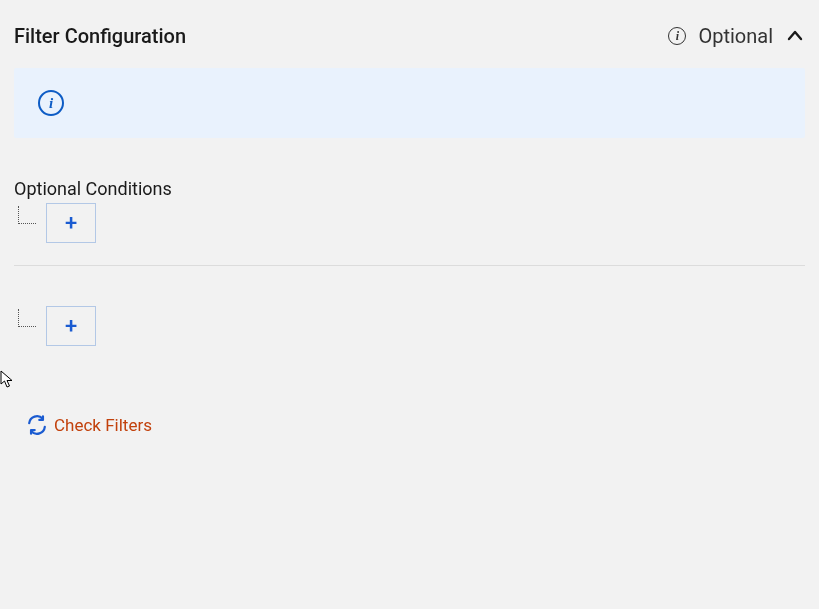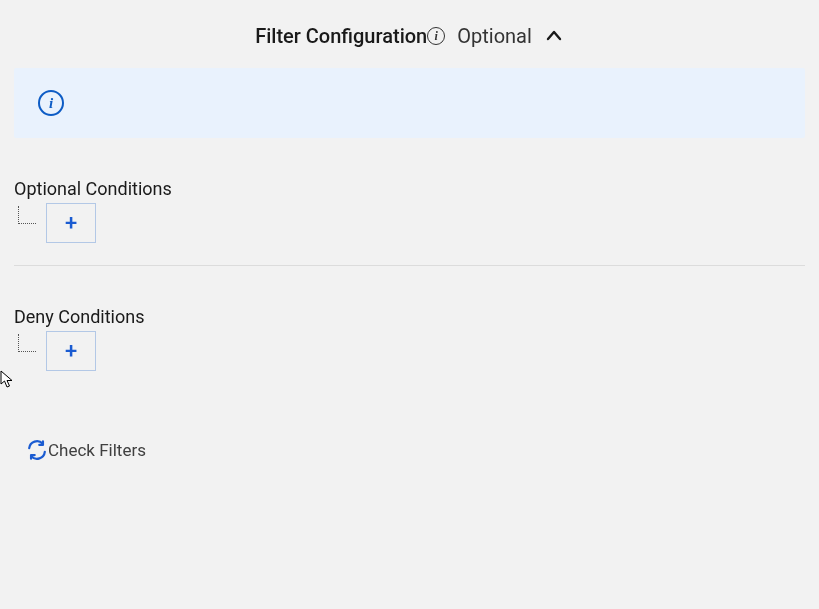--- a/index.html
+++ b/index.html
@@ -6,21 +6,21 @@
     html, body { width: 819px; height: 609px; }
     body {
       background: #f2f2f2;
       font-family: -apple-system, BlinkMacSystemFont, "Segoe UI", Roboto, "Helvetica Neue", Arial, sans-serif;
       color: #1a1a1a;
       padding: 14px;
     }
     .header-row {
       display: flex;
       align-items: center;
-      justify-content: center;
+      justify-content: space-between;
       padding: 10px 0 20px 0;
     }
     .header-title {
       font-size: 20px;
       font-weight: 500;
       color: #1a1a1a;
     }
     .header-right {
       display: flex;
       align-items: center;
@@ -118,21 +118,22 @@
       font-weight: 500;
     }
     .divider {
       height: 1px;
       background: #dcdcdc;
       margin: 10px 0 40px 0;
     }
     .check-filters {
       display: inline-flex;
       align-items: center;
-      color: #404040;
+      gap: 6px;
+      color: #c2410c;
       font-size: 17px;
       font-weight: 400;
       cursor: pointer;
       padding: 6px 4px;
       margin-top: 40px;
       margin-left: 8px;
     }
     .refresh-icon {
       width: 22px; height: 22px;
       display: inline-flex;
@@ -176,21 +177,20 @@
     <span class="tree-connector"></span>
     <button class="btn">
       <span class="plus">+</span>
     </button>
   </div>
 </div>
 
 <div class="divider"></div>
 
 <div>
-  <div class="section-header">Deny Conditions</div>
   <div class="tree-row">
     <span class="tree-connector"></span>
     <button class="btn">
       <span class="plus">+</span>
     </button>
   </div>
 </div>
 
 <div class="check-filters">
   <span class="refresh-icon">

